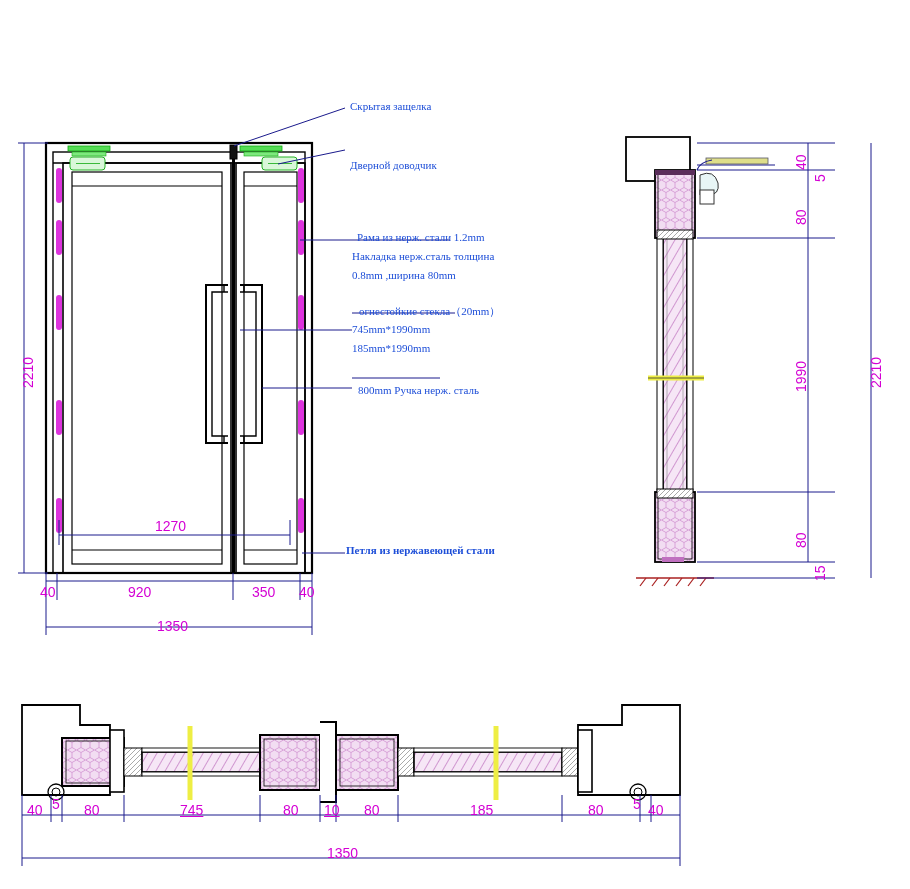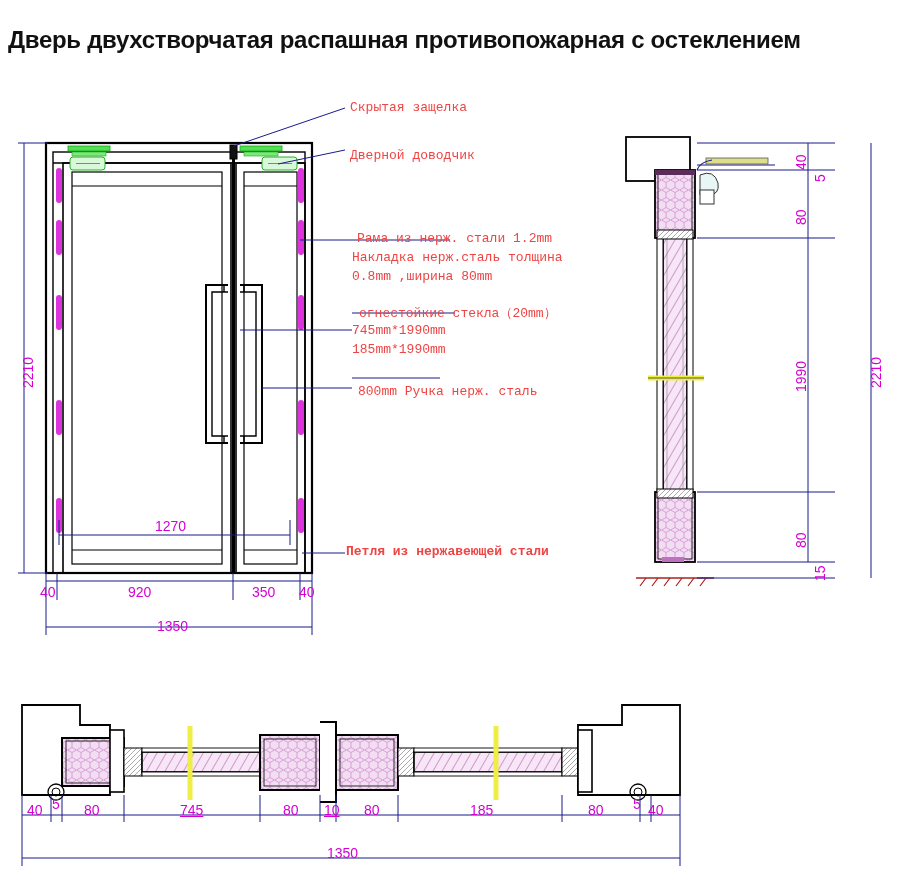--- a/index.html
+++ b/index.html
@@ -2,34 +2,33 @@
 <html><head>
 <meta charset="utf-8">
 <style>
   html,body{margin:0;padding:0;background:#ffffff;}
   body{width:910px;height:889px;position:relative;overflow:hidden;
        font-family:"Liberation Sans","DejaVu Sans",sans-serif;}
   #stage{position:absolute;left:0;top:0;width:910px;height:889px;}
   .title{position:absolute;left:8px;top:26px;width:890px;
          font-size:24px;font-weight:bold;color:#111;letter-spacing:-0.3px;
          white-space:nowrap;}
-  .note{position:absolute;font-size:13px;color:#ef4444;white-space:nowrap;
-        font-family:Liberation Mono, monospace;}
+  .note{position:absolute;font-size:11px;color:#1d4ed8;white-space:nowrap;
+        font-family:Liberation Serif, serif;}
   .dim{position:absolute;font-size:14px;color:#d400d4;white-space:nowrap;
        font-family:"Liberation Sans","DejaVu Sans",sans-serif;}
   .dim.vert{transform:rotate(-90deg);transform-origin:left top;}
   svg{position:absolute;left:0;top:0;}
   .blu{stroke:#1a1a8c;fill:none;stroke-width:1;}
 </style>
 </head>
 <body>
 
 <div id="stage">
 
-  <div class="title">Дверь двухстворчатая распашная противопожарная с остеклением</div>
 
   <svg width="910" height="889">
     <defs>
       <pattern id="honey" width="9" height="10" patternUnits="userSpaceOnUse">
         <rect width="9" height="10" fill="#f2ddf2"></rect>
         <path d="M0 2.5 L4.5 0 L9 2.5 L9 7.5 L4.5 10 L0 7.5 Z" fill="none" stroke="#cc88cc" stroke-width="0.7"></path>
       </pattern>
       <pattern id="glasshatch" width="8" height="8" patternUnits="userSpaceOnUse" patternTransform="rotate(30)">
         <rect width="8" height="8" fill="#f6e6f6"></rect>
         <line x1="0" y1="0" x2="0" y2="8" stroke="#b055b0" stroke-width="1.1"></line>
@@ -251,21 +250,21 @@
       <line x1="651" y1="795" x2="651" y2="822" class="blu"></line>
       <line x1="680" y1="795" x2="680" y2="822" class="blu"></line>
 
       <line x1="22" y1="858" x2="680" y2="858" class="blu"></line>
       <line x1="22" y1="822" x2="22" y2="866" class="blu"></line>
       <line x1="680" y1="822" x2="680" y2="866" class="blu"></line>
     </g>
   </svg>
 
   <div class="note" style="left:350px;top:100px;">Скрытая защелка</div>
-  <div class="note" style="left:350px;top:148px;">Дверной доводчик</div>
+  <div class="note" style="left:350px;top:159px;">Дверной доводчик</div>
 
   <div class="note" style="left:357px;top:231px;">Рама из нерж. стали 1.2mm</div>
   <div class="note" style="left:352px;top:250px;">Накладка нерж.сталь толщина</div>
   <div class="note" style="left:352px;top:269px;">0.8mm ,ширина 80mm</div>
 
   <div class="note" style="left:359px;top:304px;">огнестойкие стекла（20mm）</div>
   <div class="note" style="left:352px;top:323px;">745mm*1990mm</div>
   <div class="note" style="left:352px;top:342px;">185mm*1990mm</div>
 
   <div class="note" style="left:358px;top:384px;">800mm Ручка нерж. сталь</div>

